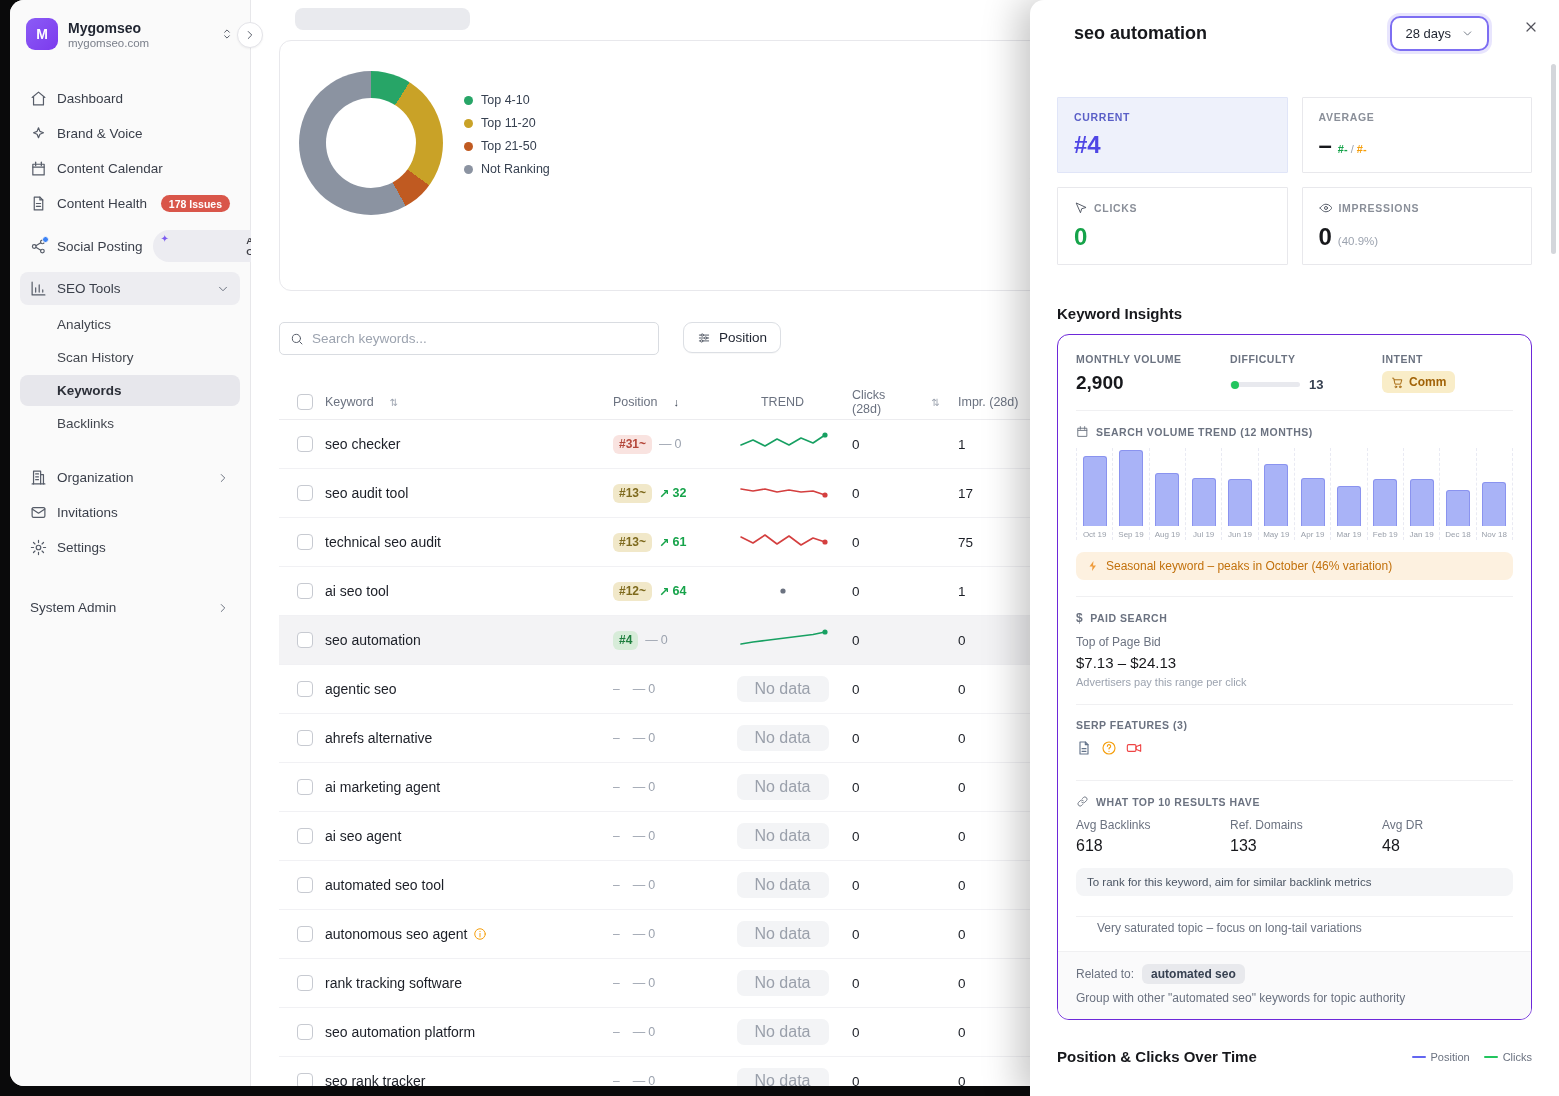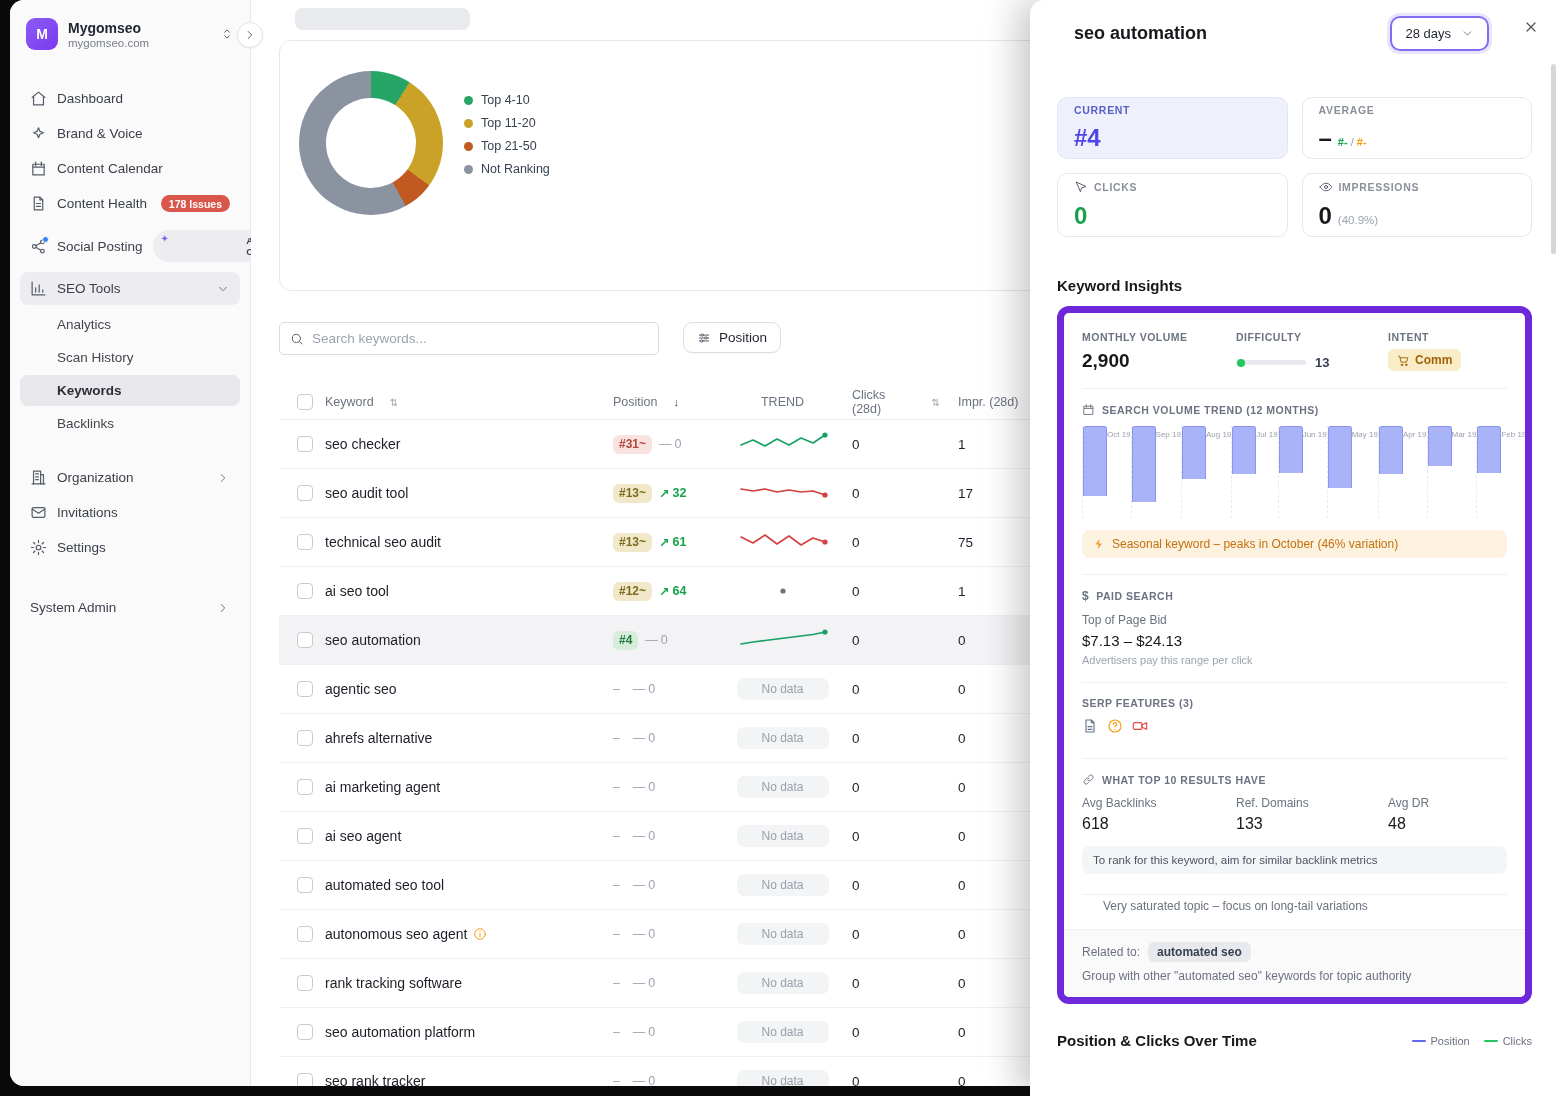--- a/index.html
+++ b/index.html
@@ -82,69 +82,69 @@
   .pos-cell { display:flex; align-items:center; gap:7px; }
   .pos-badge { font-size:12px; font-weight:700; padding:2.5px 6px; border-radius:6px; white-space:nowrap; }
   .pos-badge.t-red { background:#f9e3e0; color:#b4473a; }
   .pos-badge.t-yellow { background:#f1e8c9; color:#7e6a1e; }
   .pos-badge.t-green { background:#d7ecd9; color:#1e7e3e; }
   .pos-badge.t-none { background:transparent; color:#9ca3af; font-weight:400; padding-left:0; }
   .delta { display:flex; align-items:center; gap:3px; font-size:12.5px; color:#9ca3af; }
   .delta.up { color:#16a34a; font-weight:600; }
   .trend-cell { display:flex; justify-content:center; }
   .spark { width:92px; height:26px; }
-  .nodata { background:#f3f4f6; color:#9aa0ab; font-size:12px; padding:4px 0; width:92px; text-align:center;
+  .nodata { background:#f3f4f6; color:#9aa0ab; font-size:16px; padding:4px 0; width:92px; text-align:center;
             border-radius:7px; }
   .num { font-size:13.5px; color:#1c1f27; }
   .num.impr { padding-left:18px; }
 
   
   .panel { position:absolute; left:1030px; top:0; width:529px; height:1096px; background:#fff;
            border-radius:14px 0 0 0; box-shadow:-12px 0 36px rgba(0,0,0,.22); overflow:hidden; }
   .close { position:absolute; top:18px; right:18px; width:20px; height:20px; color:#52525b;
            background:none; border:none; cursor:pointer; }
   .close svg { width:16px; height:16px; fill:none; stroke:currentColor; stroke-width:1.8; stroke-linecap:round; }
   .p-head { display:flex; align-items:center; justify-content:space-between; padding:16px 70px 0 44px; }
   .p-title { font-size:18px; font-weight:700; color:#17181c; }
   .range { display:flex; align-items:center; gap:10px; border:2px solid #7d6ef2; border-radius:10px;
            padding:8px 13px; font-size:13px; color:#1f2430; cursor:pointer;
            box-shadow:0 0 0 3px rgba(125,110,242,.18); }
   .range .ic { width:13px; height:13px; color:#6b7280; }
   .stats { margin:46px 27px 0; display:grid; grid-template-columns:1fr 1fr; gap:14px; }
-  .stat-card { border:1px solid #e8e8ec; border-radius:10px; padding:6px 16px; background:#fff; }
+  .stat-card { border:1px solid #e8e8ec; border-radius:1px; padding:13px 16px; background:#fff; }
   .stat-card.current { background:#eef1fb; border-color:#e0e5f8; }
   .stat-lab { font-size:10.5px; letter-spacing:.7px; color:#8a8f99; font-weight:600;
               display:flex; align-items:center; gap:6px; }
   .stat-card.current .stat-lab { color:#5a5fc7; }
   .stat-val { margin-top:8px; font-size:24px; font-weight:700; color:#17181c; display:flex;
               align-items:baseline; gap:6px; }
   .stat-card.current .stat-val { color:#4f46e5; }
   .stat-val.green { color:#16a34a; }
   .avg-mini { font-size:11px; font-weight:600; }
   .avg-mini .g { color:#16a34a; } .avg-mini .s { color:#9ca3af; font-weight:400; } .avg-mini .o { color:#f59e0b; }
   .pct { font-size:11.5px; color:#9ca3af; font-weight:400; }
   .sec-title { margin:40px 27px 0; font-size:15px; font-weight:700; color:#17181c; }
-  .insights { margin:12px 27px 0; border:7px solid #6d28d9; border-radius:12px; background:#fff; overflow:hidden; }
+  .insights { margin:12px 27px 0; border:1px solid #6d28d9; border-radius:12px; background:#fff; overflow:hidden; }
   .tri { display:grid; grid-template-columns:154px 152px 1fr; padding:18px 18px 0; }
   .mini-lab { font-size:10.5px; letter-spacing:.5px; color:#6b7280; font-weight:600; }
   .big-val { margin-top:7px; font-size:19px; font-weight:700; color:#17181c; }
   .diff-row { margin-top:12px; display:flex; align-items:center; gap:9px; }
   .diff-bar { position:relative; width:70px; height:5px; background:#e8e9ee; border-radius:3px; }
   .diff-dot { position:absolute; left:1px; top:-1.5px; width:8px; height:8px; border-radius:50%; background:#22c55e; }
   .diff-val { font-size:13px; color:#374151; font-weight:600; }
   .intent-badge { margin-top:6px; display:inline-flex; align-items:center; gap:5px; background:#f9edc8;
                   color:#a16207; font-size:12px; font-weight:700; border-radius:6px; padding:4px 9px; }
   .intent-badge .ic { width:13px; height:13px; color:#a16207; }
   .divider { height:1px; background:#f0f0f2; margin:16px 18px 0; }
   .ins-lab { display:flex; align-items:center; gap:7px; margin:14px 18px 0; font-size:10.5px;
              letter-spacing:.5px; color:#6b7280; font-weight:700; }
   .ins-lab .ic { width:13px; height:13px; color:#6b7280; }
   .dollar-g { font-size:12px; color:#6b7280; font-weight:700; }
   .bars { display:flex; align-items:flex-end; margin:10px 18px 0; height:92px; }
-  .slot { flex:1; display:flex; flex-direction:row; justify-content:flex-end;
+  .slot { flex:1; display:flex; flex-direction:column; align-items:center; justify-content:flex-end;
           height:100%; border-right:1px dashed #e9eaf3; }
   .slot:first-child { border-left:1px dashed #e9eaf3; }
   .bar { width:24px; background:#a9b3f7; border:1px solid #8a93ef; border-bottom:none; border-radius:3px 3px 0 0; }
   .blabel { font-size:8px; color:#9aa0ab; margin-top:4px; height:10px; white-space:nowrap; }
   .callout-warn { margin:12px 18px 0; background:#fdf1e0; color:#c2710c; font-size:12px; border-radius:8px;
                   padding:7px 11px; display:flex; align-items:center; gap:7px; }
   .bolt { width:12px; height:12px; flex:0 0 auto; }
   .bolt svg { width:100%; height:100%; fill:#ef9b3a; stroke:none; }
   .two-col { display:grid; grid-template-columns:228px 1fr; padding:10px 18px 0; }
   .sub-lab { font-size:12px; color:#6b7280; }

